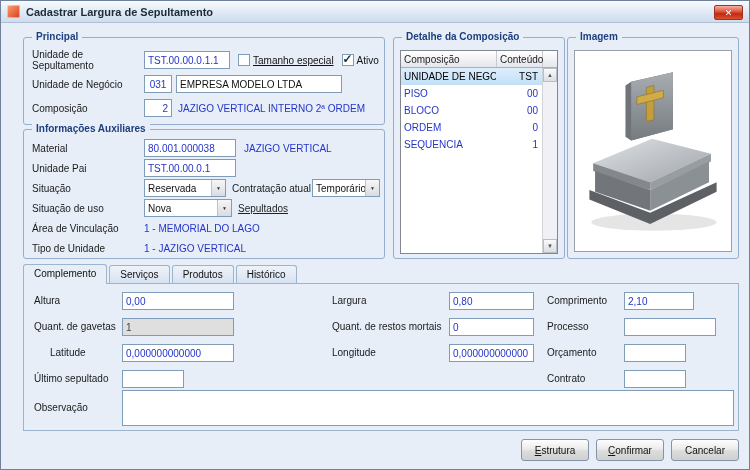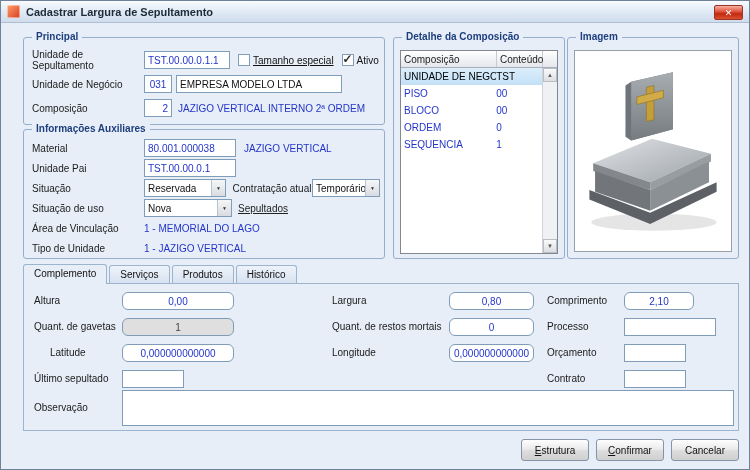--- a/index.html
+++ b/index.html
@@ -25,21 +25,21 @@
   .group-title { position:absolute; top:-7px; left:8px; background:#e7eef8; padding:0 4px;
     font-weight:bold; color:#1e3f7d; }
   #grp-principal { left:22px; top:36px; width:362px; height:88px; padding-top:10px; }
   #grp-aux      { left:22px; top:128px; width:362px; height:130px; padding-top:8px; }
   #grp-detalhe  { left:392px; top:36px; width:172px; height:222px; }
   #grp-imagem   { left:566px; top:36px; width:172px; height:222px; }
 
   .frow { display:flex; align-items:center; height:24px; padding-left:8px; padding-right:4px; }
   #grp-aux .frow { height:20px; }
   .flabel { flex:none; width:112px; color:#1a1a1a; }
-  .flabel.w80 { width:80px; margin-left:6px;text-align:center; }
+  .flabel.w80 { width:80px; margin-left:6px; }
 
   .tfield { height:18px; border:1px solid #7f9db9; background:#fff; font:inherit; padding:0 3px; color:#111; }
   .blueval { color:#2335c8; }
   .center { text-align:center; }
   .right { text-align:right; }
   .bluetext { color:#2335c8; white-space:nowrap; }
   .link { color:#222; text-decoration:underline; cursor:pointer; }
   .ul { text-decoration:underline; }
 
   
@@ -57,41 +57,41 @@
   
   .table { position:absolute; left:6px; top:12px; width:158px; height:204px; border:1px solid #828790;
     background:#fff; display:flex; flex-direction:column; }
   .thead { display:flex; height:17px; flex:none; background:linear-gradient(#ffffff,#e4e7ec); border-bottom:1px solid #aab0ba; }
   .th { display:flex; align-items:center; padding-left:3px; border-right:1px solid #c6cbd3; color:#222; }
   .th1 { width:96px; } .th2 { width:46px; } .thsp { flex:1; border-right:none; }
   .tbody-wrap { flex:1; display:flex; min-height:0; }
   .tbody { flex:1; overflow:hidden; }
   .trow { display:flex; align-items:center; height:17px; color:#2335c8; cursor:default; }
   .trow .tc1 { width:96px; padding-left:3px; white-space:nowrap; overflow:hidden; }
-  .trow .tc2 { width:46px; padding-right:12px; }
+  .trow .tc2 { width:46px; text-align:right; padding-right:4px; }
   .trow.selected { background:linear-gradient(#dceefb,#c3e0f7); color:#000; }
   .vscroll { width:15px; flex:none; background:#f0f1f4; border-left:1px solid #d0d3d8; display:flex; flex-direction:column; }
   .sbtn { height:14px; flex:none; background:linear-gradient(#fafafa,#dcdee2); border:1px solid #b9bec6;
     font-size:6px; color:#555; display:flex; align-items:center; justify-content:center; cursor:pointer; }
   .strack { flex:1; }
 
   
   .img-frame { position:absolute; left:6px; top:12px; width:158px; height:202px; background:#fff;
     border:1px solid #9aa0a8; display:flex; align-items:center; justify-content:center; }
 
   
   .tabs { position:absolute; left:22px; top:263px; display:flex; }
   .tab { height:19px; line-height:17px; padding:0 10px; margin-right:2px; border:1px solid #9db4cf; border-bottom:none;
     border-radius:3px 3px 0 0; background:linear-gradient(#eef3fa,#d6e1f0); position:relative; top:1px; cursor:pointer; }
   .tab.active { background:#e7eef8; top:0; height:20px; z-index:2; }
   .tab-panel { position:absolute; left:22px; top:282px; width:716px; height:148px; border:1px solid #9db4cf; background:#e7eef8; }
 
   .pl { position:absolute; color:#1a1a1a; white-space:nowrap; }
   .pi { position:absolute; height:18px; border:1px solid #7f9db9; background:#fff; font:inherit; padding:0 3px; color:#111; }
-  .pi.num { text-align:center; color:#2335c8;border-radius:6px; }
+  .pi.num { text-align:left; color:#2335c8; }
   .pi.disabled { background:#dfdfdf; color:#444; }
   .obs { position:absolute; left:98px; top:106px; width:612px; height:36px; border:1px solid #7f9db9; background:#fff;
     font:inherit; resize:none; padding:2px 3px; }
 
   
   .footer { position:absolute; right:10px; bottom:8px; display:flex; gap:7px; }
   .btn { min-width:68px; height:22px; border:1px solid #8594a8; border-radius:3px; font:inherit; color:#111; cursor:pointer;
     background:linear-gradient(#fefefe,#ebebeb 45%,#dcdcdc 55%,#d0d0d0); padding:0 10px; }
 </style>
 </head>

